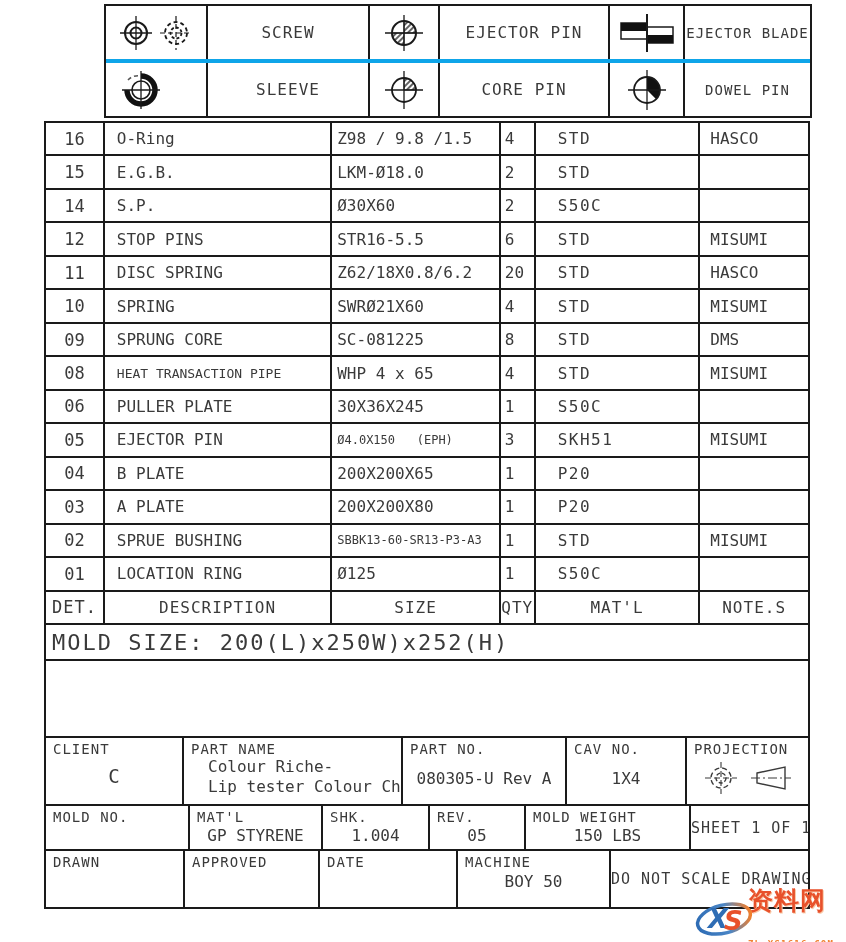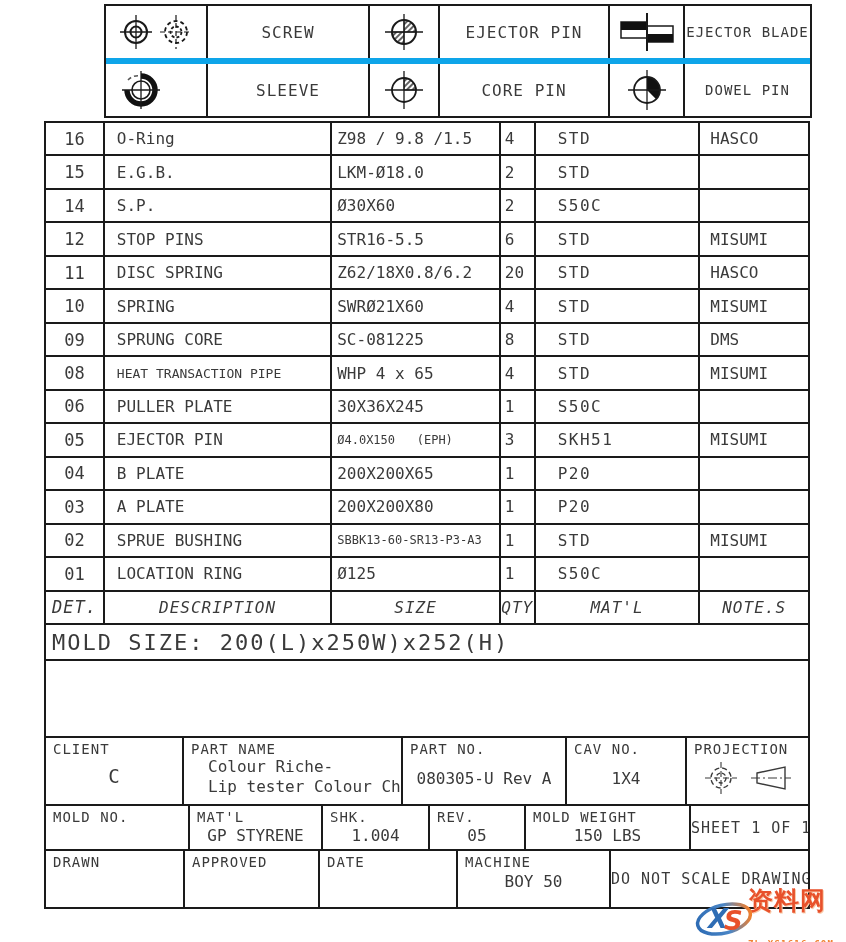--- a/index.html
+++ b/index.html
@@ -5,21 +5,21 @@
   html,body{margin:0;padding:0;}
   body{
     width:846px;height:942px;position:relative;background:#ffffff;
     font-family:"DejaVu Sans Mono","Liberation Mono",monospace;
     color:#3a3a3a;overflow:hidden;
   }
   .frame{position:absolute;box-sizing:border-box;border:2px solid #1a1a1a;background:#fff;}
   
   #legend{left:104px;top:4px;width:708px;height:114px;display:flex;flex-direction:column;}
   .lrow{flex:1;display:flex;box-sizing:border-box;}
-  .lrow:first-child{border-bottom:6px solid #0ea5e9;}
+  .lrow:first-child{border-bottom:4px solid #0ea5e9;}
   .lcell{box-sizing:border-box;border-right:2px solid #1a1a1a;display:flex;align-items:center;justify-content:center;gap:6px;}
   .lcell:last-child{border-right:none;}
   .lc1{width:102px;} .lc2{width:162px;} .lc3{width:70px;} .lc4{width:170px;} .lc5{width:75px;} .lc6{width:125px;}
   .llabel{font-size:16px;letter-spacing:1px;white-space:nowrap;}
   .lc6 .llabel{font-size:14px;}
   
   #sheet{left:44px;top:121px;width:766px;height:788px;display:flex;flex-direction:column;}
   .band{box-sizing:border-box;border-bottom:2px solid #1a1a1a;}
   .band:last-child{border-bottom:none;border-radius:14px;}
   
@@ -29,21 +29,21 @@
   .bcell{box-sizing:border-box;border-right:2px solid #1a1a1a;display:flex;align-items:center;font-size:16px;white-space:pre;overflow:hidden;}
   .bcell:last-child{border-right:none;}
   .c-det{width:59px;justify-content:center;font-size:17px;}
   .c-desc{width:228px;padding-left:12px;}
   .c-size{width:169px;padding-left:5px;}
   .c-qty{width:35px;padding-left:4px;}
   .c-matl{width:165px;padding-left:22px;letter-spacing:1.5px;}
   .c-note{width:108px;padding-left:10px;}
   .small-size{font-size:12px;}
   .small-desc{font-size:13px;}
-  .hdr .bcell{justify-content:center;padding:0;letter-spacing:1px;font-style:italic;}
+  .hdr .bcell{justify-content:center;padding:0;letter-spacing:1px;}
   
   #moldsize{height:36px;display:flex;align-items:center;padding-left:6px;font-size:22px;letter-spacing:2px;white-space:pre;}
   #blankband{height:77px;}
   
   .tband{display:flex;}
   .tcell{box-sizing:border-box;border-right:2px solid #1a1a1a;display:flex;flex-direction:column;overflow:hidden;}
   .tcell:last-child{border-right:none;}
   .tlabel{font-size:14px;padding:3px 0 0 7px;letter-spacing:1px;white-space:nowrap;}
   .tvalue{font-size:16px;text-align:center;white-space:pre;}
   #clientband{height:68px;}

